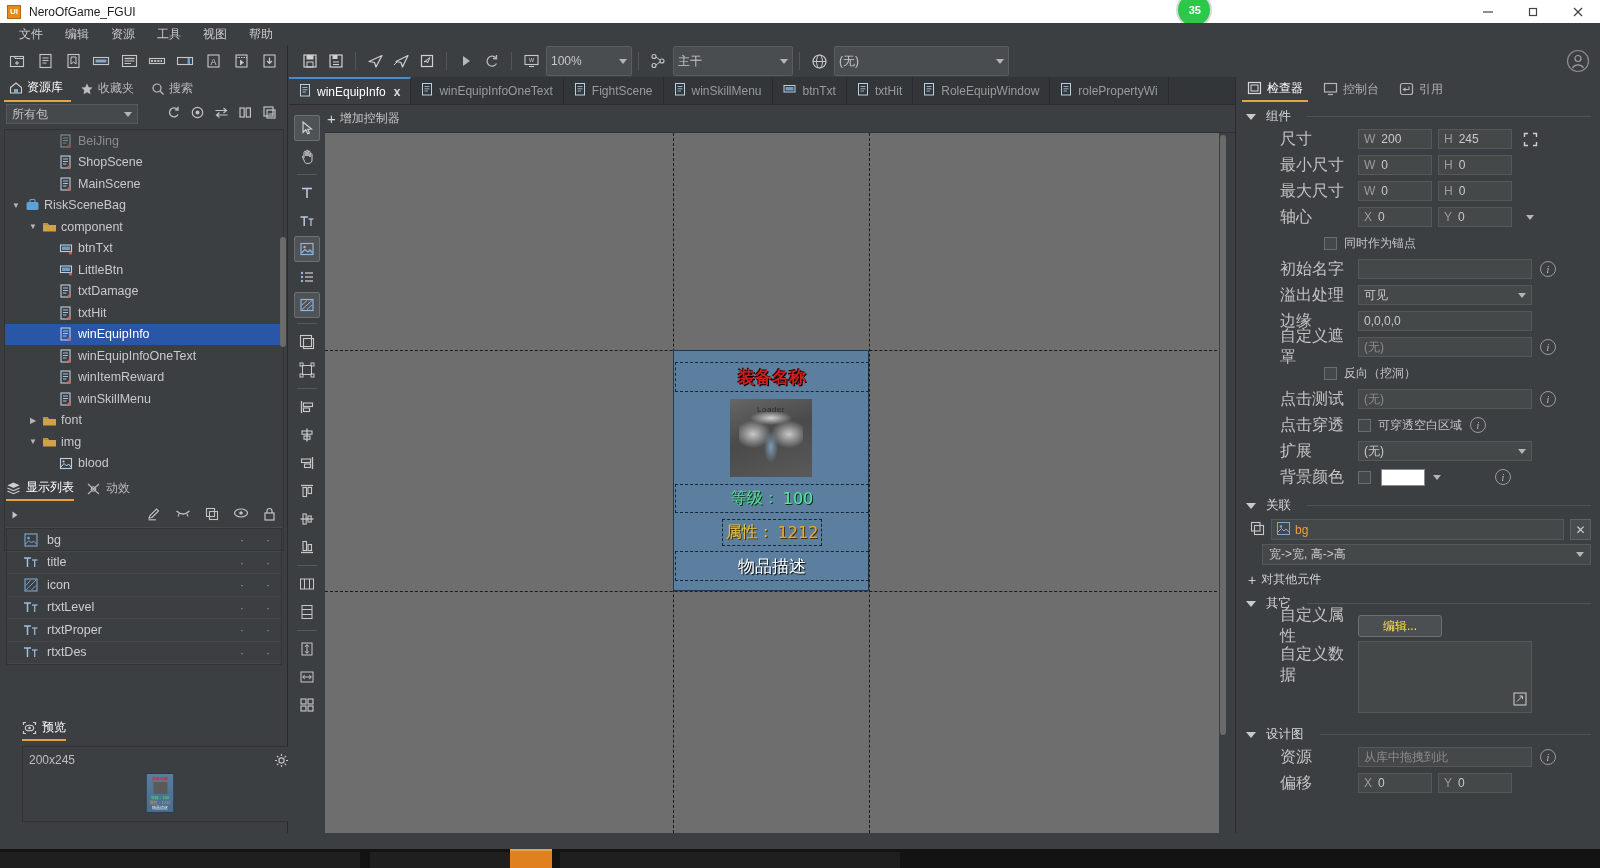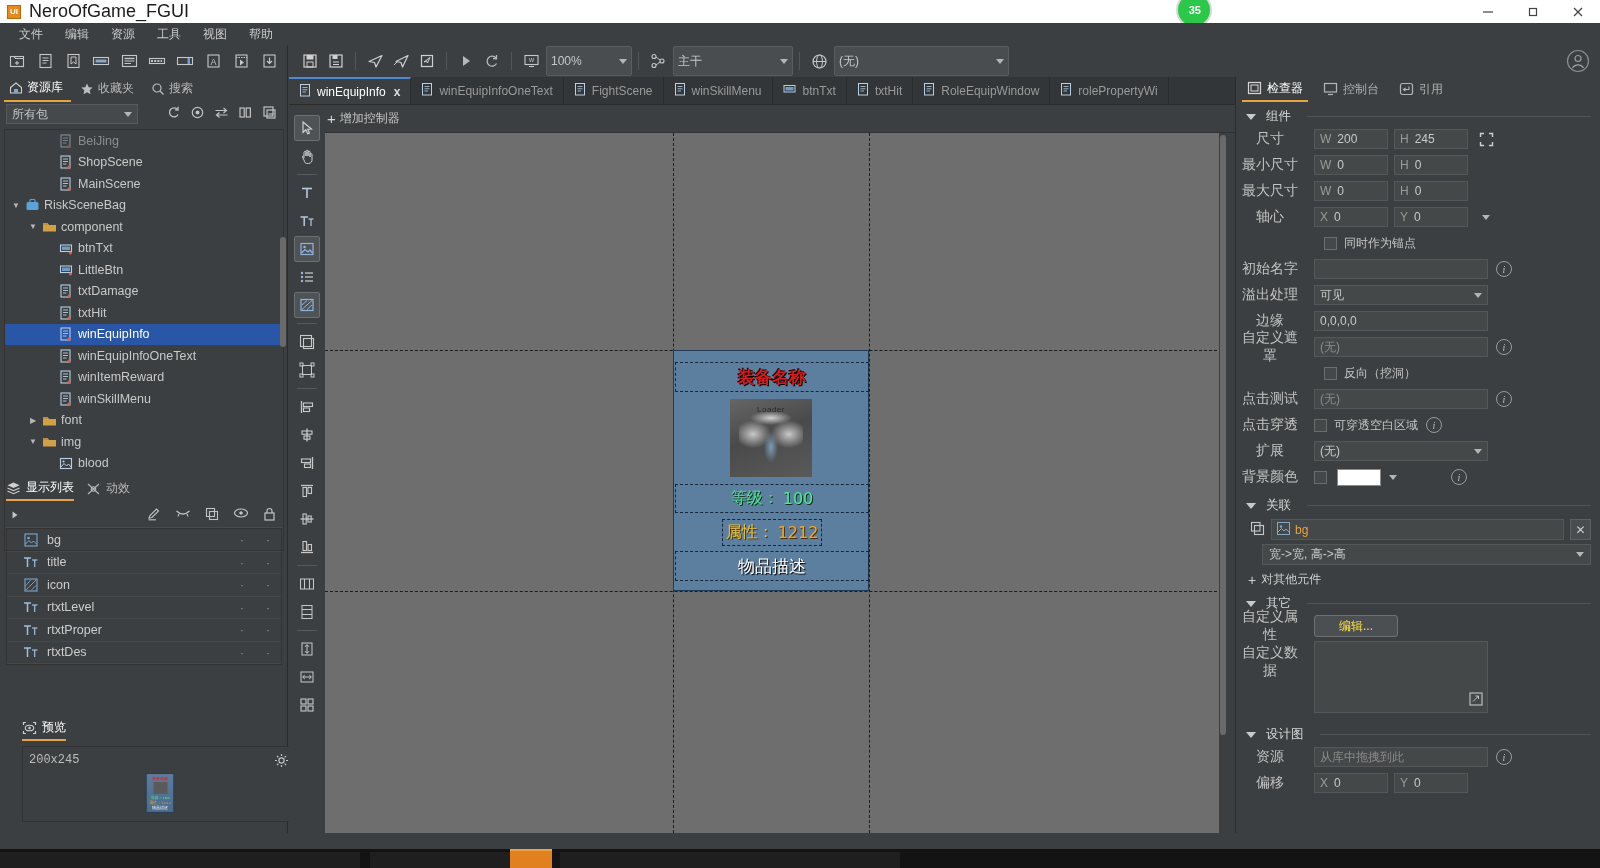--- a/index.html
+++ b/index.html
@@ -18,21 +18,21 @@
     position: absolute; left: 0; top: 0; width: 1600px; height: 23px;
     background: #ffffff;
     display: flex; align-items: center;
   }
   .titlebar-logo {
     width: 14px; height: 14px; margin-left: 7px; margin-right: 8px;
     background: #e8891c; border: 1px solid #b06a12;
     color: #fff; font-size: 8px; line-height: 12px; text-align: center;
     font-weight: bold;
   }
-  .titlebar-title { color: #1c1c1c; font-size: 18px; }
+  .titlebar-title { color: #1c1c1c; font-size: 12px; }
   .title-badge {
     position: absolute; left: 1176px; top: -8px;
     width: 36px; height: 36px; border-radius: 50%;
     background: #2bc84a; border: 2px solid #d8d8d8;
     color: #fff; font-size: 11px; font-weight: bold;
     display: flex; align-items: center; justify-content: flex-end;
     padding-bottom: 1px; padding-right: 9px;
   }
   .win-btns { position: absolute; right: 0; top: 0; display: flex; height: 23px; }
   .win-btn {
@@ -123,21 +123,21 @@
     display:flex; align-items:center; height: 22.5px; font-size: 12.5px; color: #cdcdcd;
     border-bottom: 1px solid #474747; padding-left: 14px;
   }
   .dl-dot { width: 26px; text-align:center; color: #8e8e8e; font-size: 13px;}
   .dl-dots { margin-left:auto; display:flex; }
 
   
   .pv-panel { position:absolute; left:16px; top: 718px; width: 288px; height: 115px; }
   .pv-tabs { display:flex; align-items:center; height: 24px; padding-left: 6px; }
   .pv-tab { display:flex; align-items:center; gap:5px; font-size:12px; color:#fff; padding-bottom:3px; border-bottom: 2px solid #e8a33d;}
-  .pv-body { position:relative; margin: 4px 6px 0 6px; height: 76px; background:#3c3f41; border:1px solid #333;font-family:Liberation Mono, monospace;}
+  .pv-body { position:relative; margin: 4px 6px 0 6px; height: 76px; background:#3c3f41; border:1px solid #333;}
   .pv-size { position:absolute; left: 6px; top: 6px; font-size: 12px; color:#bdbdbd; }
   .pv-gear { position:absolute; right: 8px; top: 6px; }
   .pv-thumb {
     position:absolute; left: 50%; top: 26px; transform: translateX(-50%);
     width: 29px; height: 40px; background: linear-gradient(#5b7c9d, #4a6b8c);
     border: 1px solid #2a3b4c; overflow:hidden;
   }
   .pv-thumb .pt-title { font-size:4px; color:#d02b2b; text-align:center; margin-top:2px; font-weight:bold;}
   .pv-thumb .pt-img { width:14px;height:12px;margin:1px auto;background:#5a5a5a;}
   .pv-thumb .pt-l { font-size:4px; color:#58e08a; text-align:center;}
@@ -255,21 +255,21 @@
   .insp-tab { display:flex; align-items:center; gap:5px; font-size: 12px; color:#b0b0b0; padding: 2px 5px 3px 5px;}
   .insp-tab.active { color:#ffffff; border-bottom: 2px solid #e8a33d; }
   .insp-body { position:absolute; left:0; top: 26px; width: 365px; height: 730px; overflow:hidden; }
 
   .sec-head { display:flex; align-items:center; gap:10px; padding: 5px 10px 3px 10px; }
   .sec-tri { width:0;height:0;border-left:5px solid transparent;border-right:5px solid transparent;border-top:6px solid #c9c9c9;}
   .sec-title { font-size: 12.5px; color:#d8d8d8; }
   .sec-line { flex:1; height:1px; background:#505457; margin-left:6px; }
 
   .row { display:flex; align-items:center; height: 22px; margin-bottom: 4px; padding-right: 10px;}
-  .rlabel { width: 78px; text-align: center; padding-right: 10px; font-size: 14px; color:#c2c2c2; }
+  .rlabel { width: 78px; text-align: left; padding-right: 10px; font-size: 16px; color:#c2c2c2;margin-left:44px; }
   .fld {
     height: 20px; background:#454849; border:1px solid #55585a; display:flex; align-items:center;
     padding: 0 5px; font-size: 12px; color:#c9c9c9;
   }
   .fld.hint { color:#8b8b8b; }
   .fld .pfx { color:#9b9b9b; margin-right: 6px; }
   .fld-wh { width: 74px; }
   .fld-wider { width: 174px; }
   .fld-sel {
     height: 20px; background:#454849; border:1px solid #55585a; display:flex; align-items:center;

